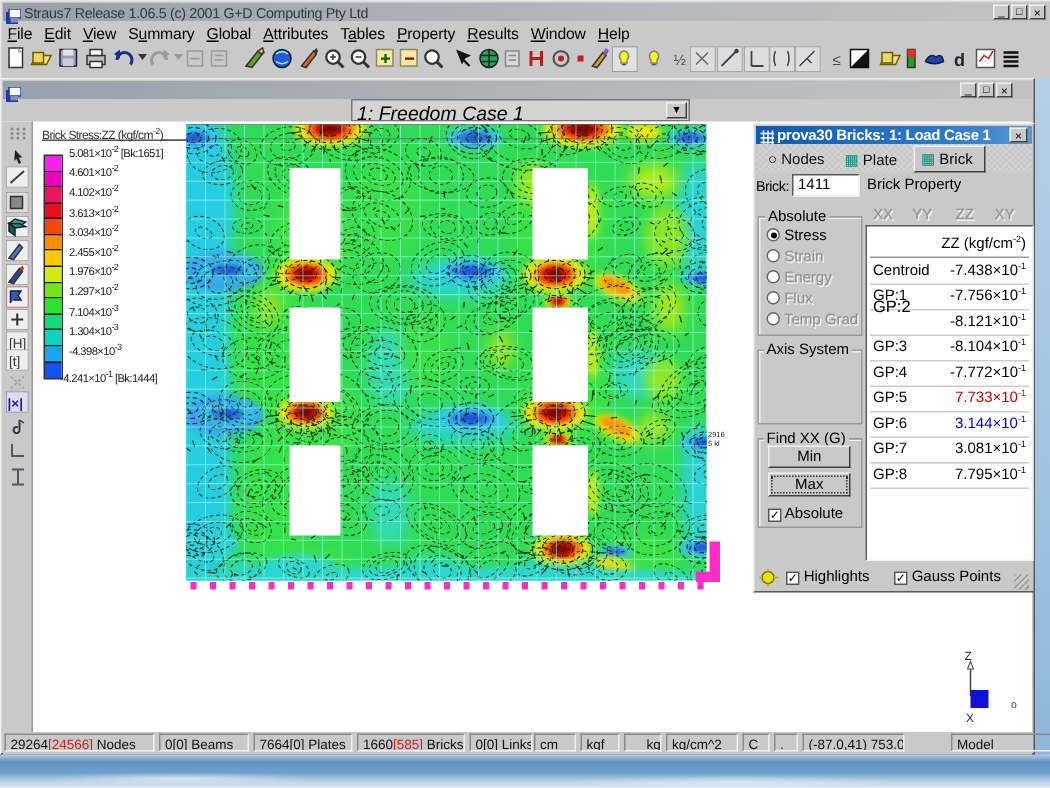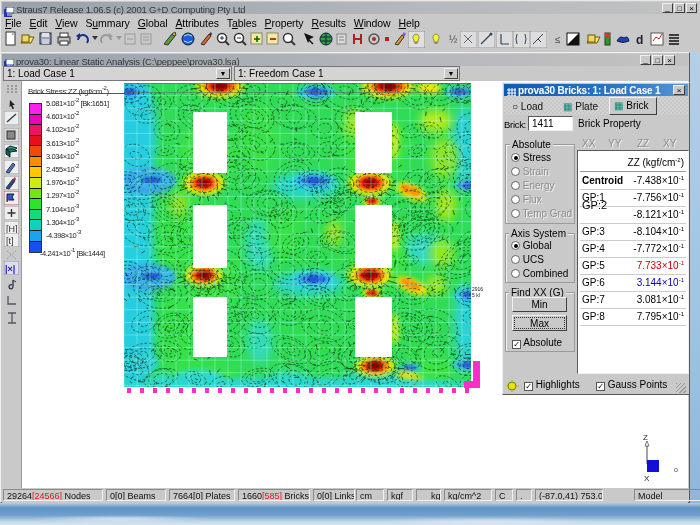--- a/index.html
+++ b/index.html
@@ -208,31 +208,26 @@
 <div class="abs gray out" style="left:0;top:52px;width:690px;height:451px;"></div>
 
 <div class="abs" style="left:2px;top:54px;width:686px;height:12px;background:linear-gradient(90deg,#97a1ab,#b5b8bc 60%,#c2c2c2);"></div>
 <div class="abs" style="left:4px;top:55px;width:10px;height:10px;">
  <svg width="10" height="10">
         <rect x="0" y="2" width="8" height="8" fill="#2038a8"></rect>
         <rect x="2" y="0" width="8" height="6" fill="#fff" stroke="#2038a8" stroke-width="1"></rect>
         <rect x="3" y="6" width="5" height="3" fill="#88b"></rect>
       </svg>
 </div>
-<div class="abs" style="left:16px;top:55.5px;font-size:9.5px;color:#383838;letter-spacing:-0.2px;">prova30: Linear Static Analysis (C:\peppee\prova30.lsa)</div>
 <div class="abs btn" style="left:640px;top:55px;width:11px;height:10px;font-size:8px;text-align:center;line-height:7px;">_</div>
 <div class="abs btn" style="left:652px;top:55px;width:11px;height:10px;font-size:7px;text-align:center;line-height:9px;">□</div>
 <div class="abs btn" style="left:664px;top:55px;width:11px;height:10px;font-size:8px;text-align:center;line-height:9px;">×</div>
 
-<div class="abs" style="left:3px;top:66px;width:229px;height:15px;background:#d4d4d4;border:1px solid #777;">
- <div style="font-size:10px;color:#000;padding:1px 0 0 3px;">1: Load Case 1</div>
- <div class="btn" style="position:absolute;right:1px;top:1px;width:14px;height:11px;font-size:7px;text-align:center;line-height:10px;">▼</div>
-</div>
 <div class="abs" style="left:234px;top:66px;width:226px;height:15px;background:#d4d4d4;border:1px solid #777;">
- <div style="font-size:10px;color:#000;padding:1px 0 0 3px;">1: Freedom Case 1</div>
+ <div style="font-size:13px;color:#000;padding:1px 0 0 3px;font-style:italic;">1: Freedom Case 1</div>
  <div class="btn" style="position:absolute;right:1px;top:1px;width:14px;height:11px;font-size:7px;text-align:center;line-height:10px;">▼</div>
 </div>
 
 <div class="abs" style="left:2px;top:81px;width:686px;height:407px;background:#fff;"></div>
 
 <div class="abs gray" style="left:2px;top:81px;width:20px;height:407px;border-right:1px solid #9a9a9a;" id="leftbar">
       <span style="position:absolute;left:2px;top:3px;width:15px;height:14px;"><svg width="15" height="14">
           <g fill="#888">
             <circle cx="4" cy="2" r="1"></circle>
             <circle cx="8" cy="2" r="1"></circle>
@@ -1339,21 +1334,21 @@
           <line x1="1" y1="9" x2="10" y2="9"></line>
           <line x1="3" y1="1" x2="3" y2="10"></line>
           <line x1="6" y1="1" x2="6" y2="10"></line>
           <line x1="9" y1="1" x2="9" y2="10"></line>
         </g>
       </svg></div>
 <div class="abs" style="left:518px;top:85px;font-size:10px;font-weight:bold;color:#fff;letter-spacing:-0.2px;">prova30 Bricks: 1: Load Case 1</div>
 <div class="abs btn" style="left:673px;top:85px;width:12px;height:10px;font-size:8px;text-align:center;line-height:9px;">×</div>
 
 <div class="abs" style="left:504px;top:96px;width:184px;height:19px;background:repeating-conic-gradient(#d3d3d3 0% 25%, #c7c7c7 0% 50%) 0 0/4px 4px;"></div>
-<div class="abs" style="left:512px;top:101px;font-size:10px;color:#111;">○ Load</div>
+<div class="abs" style="left:512px;top:101px;font-size:10px;color:#111;">○ Nodes</div>
 <div class="abs" style="left:563px;top:101px;font-size:10px;color:#111;"><span style="color:#0a8a78;">▦</span> Plate</div>
 <div class="abs btn" style="left:609px;top:97px;width:48px;height:18px;font-size:10px;color:#000;padding:2px 0 0 4px;"><span style="color:#0a8a78;">▦</span> Brick</div>
 
 <div class="abs" style="left:504px;top:119px;font-size:9.5px;color:#000;letter-spacing:-0.3px;">Brick:</div>
 <div class="abs in" style="left:528px;top:116px;width:45px;height:15px;background:#fff;font-size:10px;padding:1px 0 0 3px;">1411</div>
 <div class="abs" style="left:578px;top:118px;font-size:10px;color:#000;">Brick Property</div>
 
 <div class="abs" style="left:582px;top:138px;font-size:10px;color:#8e8e8e;text-shadow:1px 1px 0 #f2f2f2;">XX</div>
 <div class="abs" style="left:608px;top:138px;font-size:10px;color:#8e8e8e;text-shadow:1px 1px 0 #f2f2f2;">YY</div>
 <div class="abs" style="left:637px;top:138px;font-size:10px;color:#8e8e8e;text-shadow:1px 1px 0 #f2f2f2;">ZZ</div>
@@ -1364,36 +1359,31 @@
 <div class="abs" id="qgroup" style="left:511px;top:152px;width:62px;height:70px;font-size:10px;">
       <div style="margin-bottom:3px;color:#000;"><span style="display:inline-block;width:9px;height:9px;border-radius:50%;background:#fff;border:1px solid #666;vertical-align:-1px;position:relative;"><span style="position:absolute;left:2px;top:2px;width:4px;height:4px;border-radius:50%;background:#000;"></span></span> Stress</div>
       <div style="margin-bottom:3px;color:#8e8e8e;text-shadow:1px 1px 0 #f0f0f0;"><span style="display:inline-block;width:9px;height:9px;border-radius:50%;background:#fff;border:1px solid #666;vertical-align:-1px;position:relative;"></span> Strain</div>
       <div style="margin-bottom:3px;color:#8e8e8e;text-shadow:1px 1px 0 #f0f0f0;"><span style="display:inline-block;width:9px;height:9px;border-radius:50%;background:#fff;border:1px solid #666;vertical-align:-1px;position:relative;"></span> Energy</div>
       <div style="margin-bottom:3px;color:#8e8e8e;text-shadow:1px 1px 0 #f0f0f0;"><span style="display:inline-block;width:9px;height:9px;border-radius:50%;background:#fff;border:1px solid #666;vertical-align:-1px;position:relative;"></span> Flux</div>
       <div style="margin-bottom:17px;color:#8e8e8e;text-shadow:1px 1px 0 #f0f0f0;"><span style="display:inline-block;width:9px;height:9px;border-radius:50%;background:#fff;border:1px solid #666;vertical-align:-1px;position:relative;"></span> Temp Grad</div>
     </div>
 
 <div class="abs" style="left:505px;top:233px;width:70px;height:50px;border:1px solid #9a9a9a;box-shadow:inset 1px 1px 0 #f0f0f0;"></div>
 <div class="abs gray" style="left:509px;top:228px;font-size:10px;color:#000;padding:0 2px;text-align:center;">Axis System</div>
-<div class="abs" id="agroup" style="left:511px;top:240px;width:62px;height:42px;font-size:10px;">
-      <div style="margin-bottom:3px;color:#000;"><span style="display:inline-block;width:9px;height:9px;border-radius:50%;background:#fff;border:1px solid #666;vertical-align:-1px;position:relative;"><span style="position:absolute;left:2px;top:2px;width:4px;height:4px;border-radius:50%;background:#000;"></span></span> Global</div>
-      <div style="margin-bottom:3px;color:#000;"><span style="display:inline-block;width:9px;height:9px;border-radius:50%;background:#fff;border:1px solid #666;vertical-align:-1px;position:relative;"></span> UCS</div>
-      <div style="margin-bottom:3px;color:#000;"><span style="display:inline-block;width:9px;height:9px;border-radius:50%;background:#fff;border:1px solid #666;vertical-align:-1px;position:relative;"></span> Combined</div>
-    </div>
 
 <div class="abs" style="left:505px;top:292px;width:70px;height:60px;border:1px solid #9a9a9a;box-shadow:inset 1px 1px 0 #f0f0f0;"></div>
 <div class="abs gray" style="left:509px;top:287px;font-size:10px;color:#000;padding:0 2px;">Find XX (G)</div>
 <div class="abs btn" style="left:512px;top:297px;width:55px;height:15px;font-size:10px;text-align:center;line-height:14px;">Min</div>
 <div class="abs btn" style="left:512px;top:315px;width:55px;height:16px;font-size:10px;text-align:center;line-height:15px;outline:1px dotted #333;outline-offset:-3px;">Max</div>
 <div class="abs" style="left:512px;top:337px;font-size:10px;"><span style="display:inline-block;width:9px;height:9px;background:#fff;border:1px solid #555;font-size:8px;line-height:8px;text-align:center;vertical-align:-1px;">✓</span> Absolute</div>
 
 <div class="abs in" style="left:577px;top:150px;width:112px;height:224px;background:#fff;" id="dtable">
       <div style="position:absolute;right:4px;top:6px;font-size:10px;color:#000;">ZZ (kgf/cm<sup>-2</sup>)</div>
       <div style="position:absolute;left:2px;top:20px;width:106px;border-top:1px solid #999;"></div>
-      <div style="position:absolute;left:4px;top:24px;font-size:10px;color:#000;font-weight:bold;">Centroid</div>
+      <div style="position:absolute;left:4px;top:24px;font-size:10px;color:#000;">Centroid</div>
       <div style="position:absolute;right:4px;top:24px;font-size:10px;color:#000;">-7.438×10<sup>-1</sup></div>
       <div style="position:absolute;left:2px;top:38px;width:106px;border-top:1px solid #ccc;"></div>
       <div style="position:absolute;left:4px;top:41px;font-size:10px;color:#000;">GP:1</div>
       <div style="position:absolute;right:4px;top:41px;font-size:10px;color:#000;">-7.756×10<sup>-1</sup></div>
       <div style="position:absolute;left:2px;top:55px;width:106px;border-top:1px solid #ccc;"></div>
       <div style="position:absolute;left:4px;top:48px;font-size:11px;color:#000;">GP:2</div>
       <div style="position:absolute;right:4px;top:58px;font-size:10px;color:#000;">-8.121×10<sup>-1</sup></div>
       <div style="position:absolute;left:2px;top:72px;width:106px;border-top:1px solid #ccc;"></div>
       <div style="position:absolute;left:4px;top:75px;font-size:10px;color:#000;">GP:3</div>
       <div style="position:absolute;right:4px;top:75px;font-size:10px;color:#000;">-8.104×10<sup>-1</sup></div>

